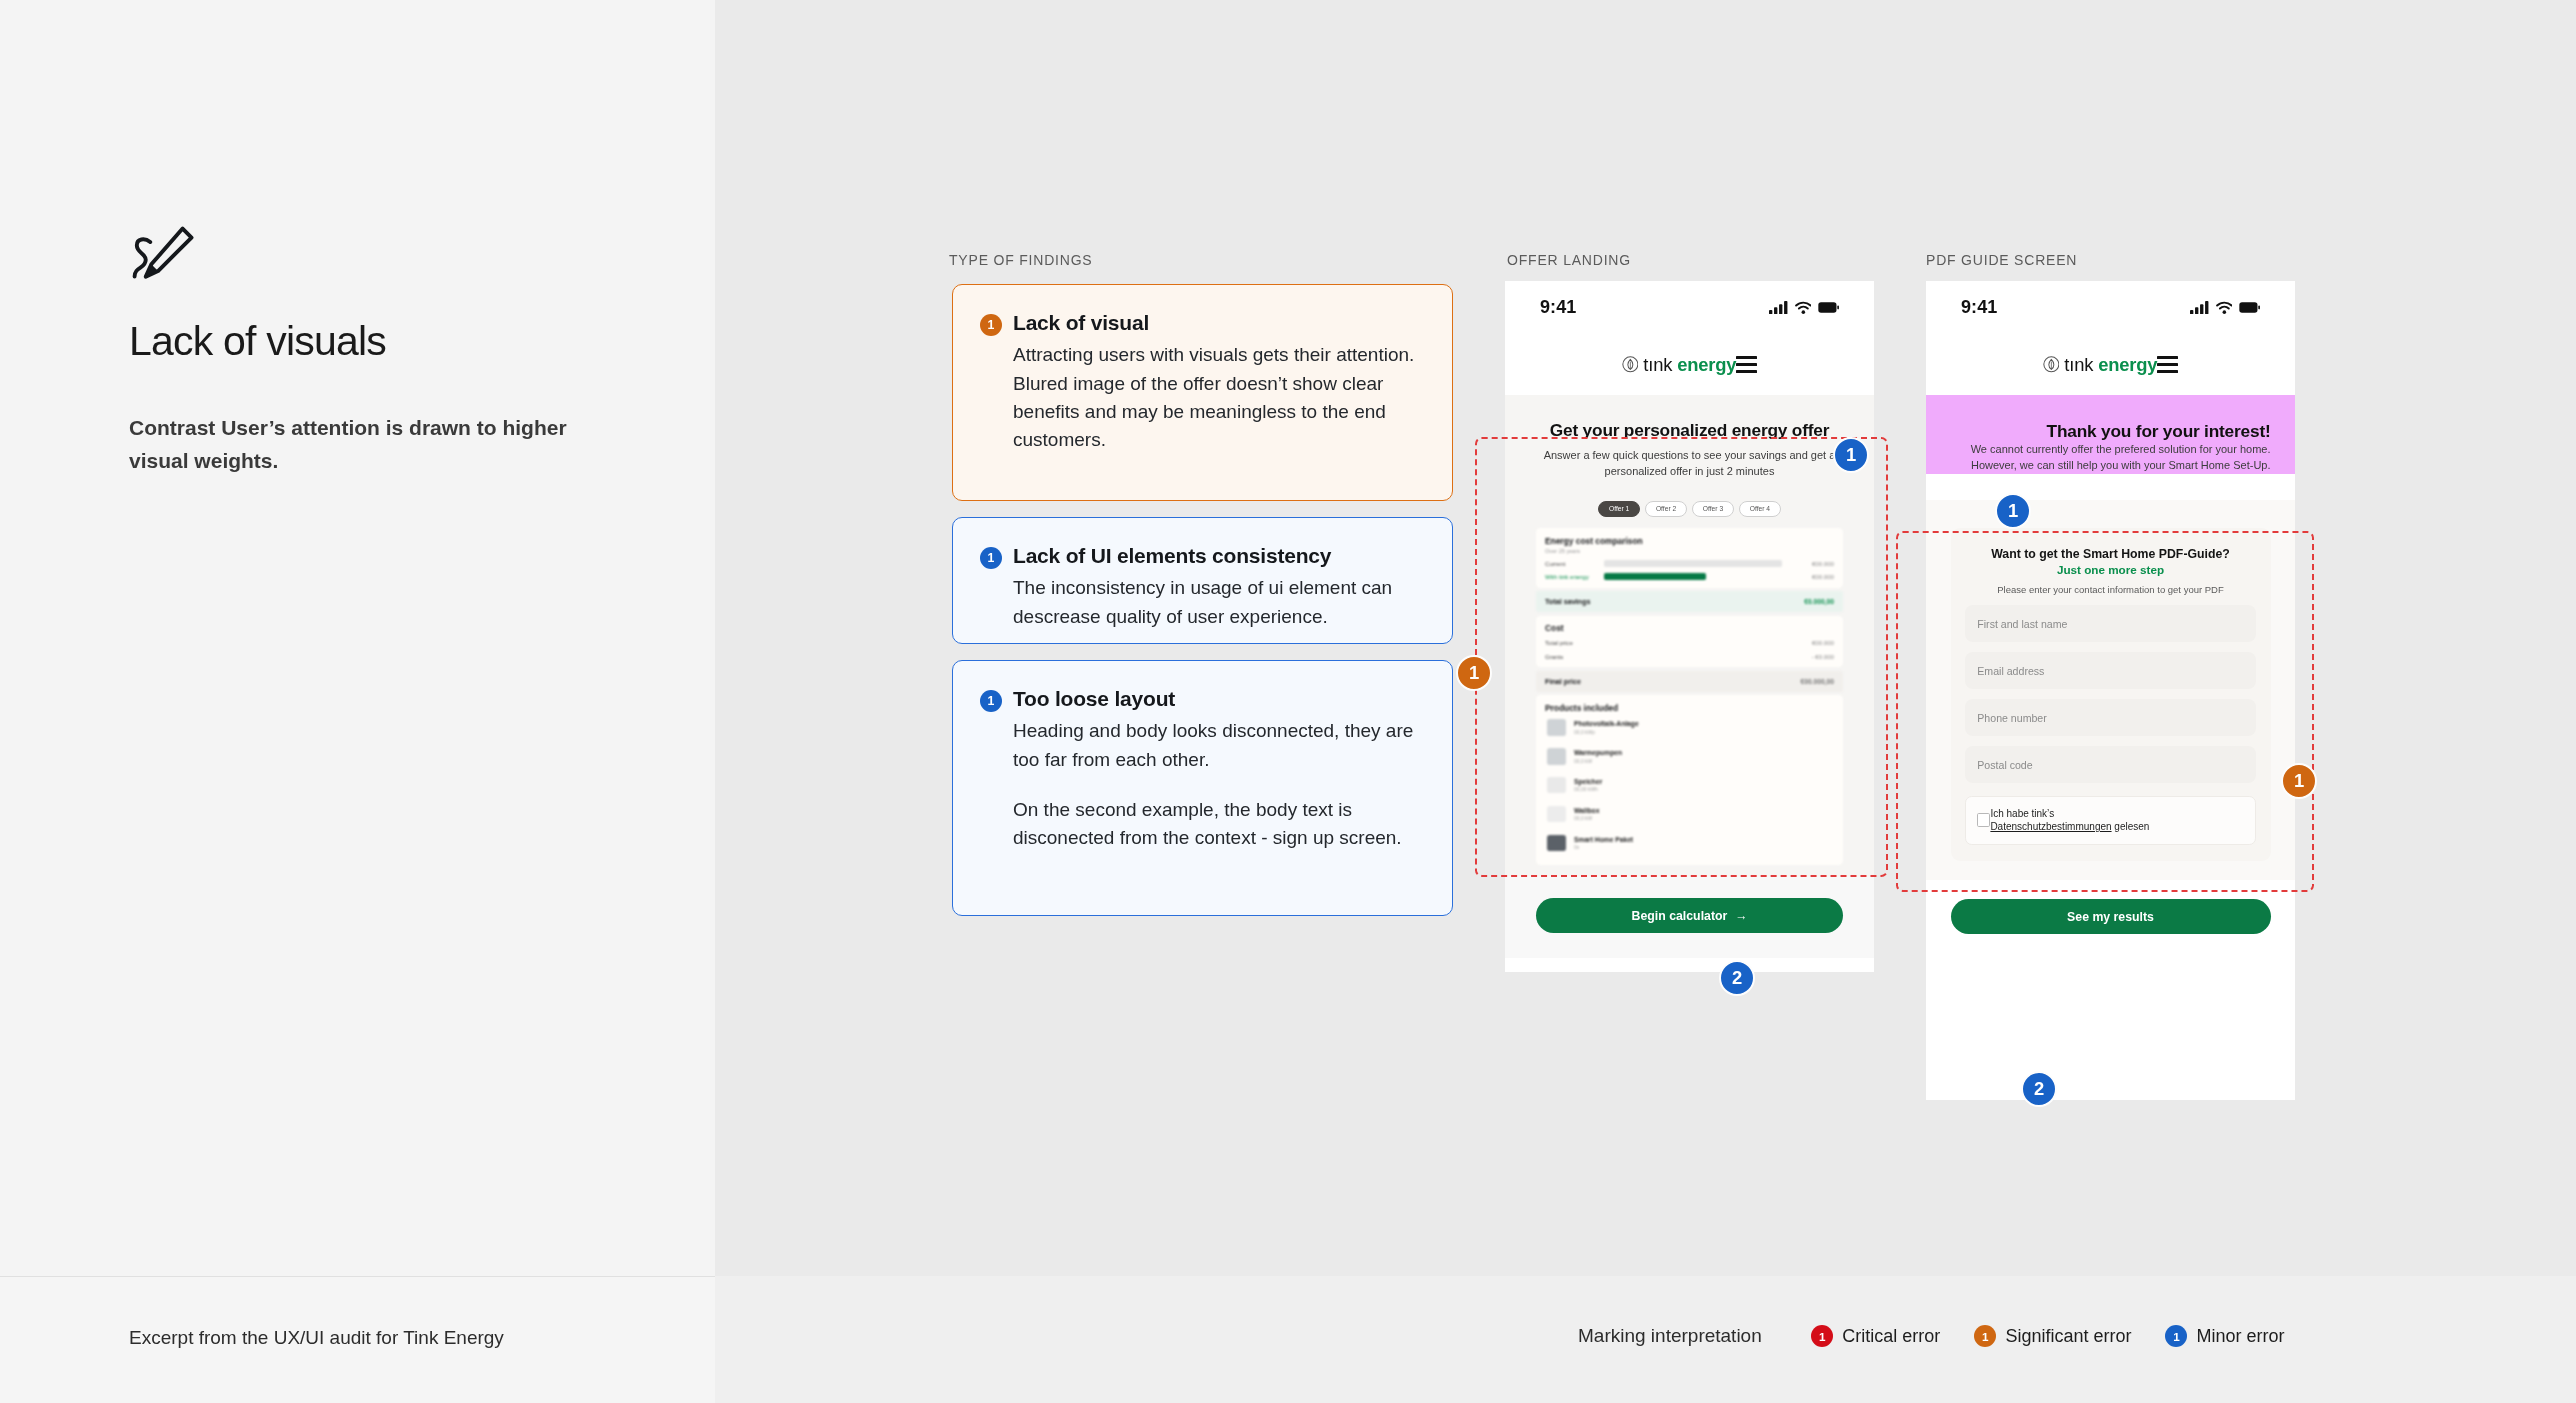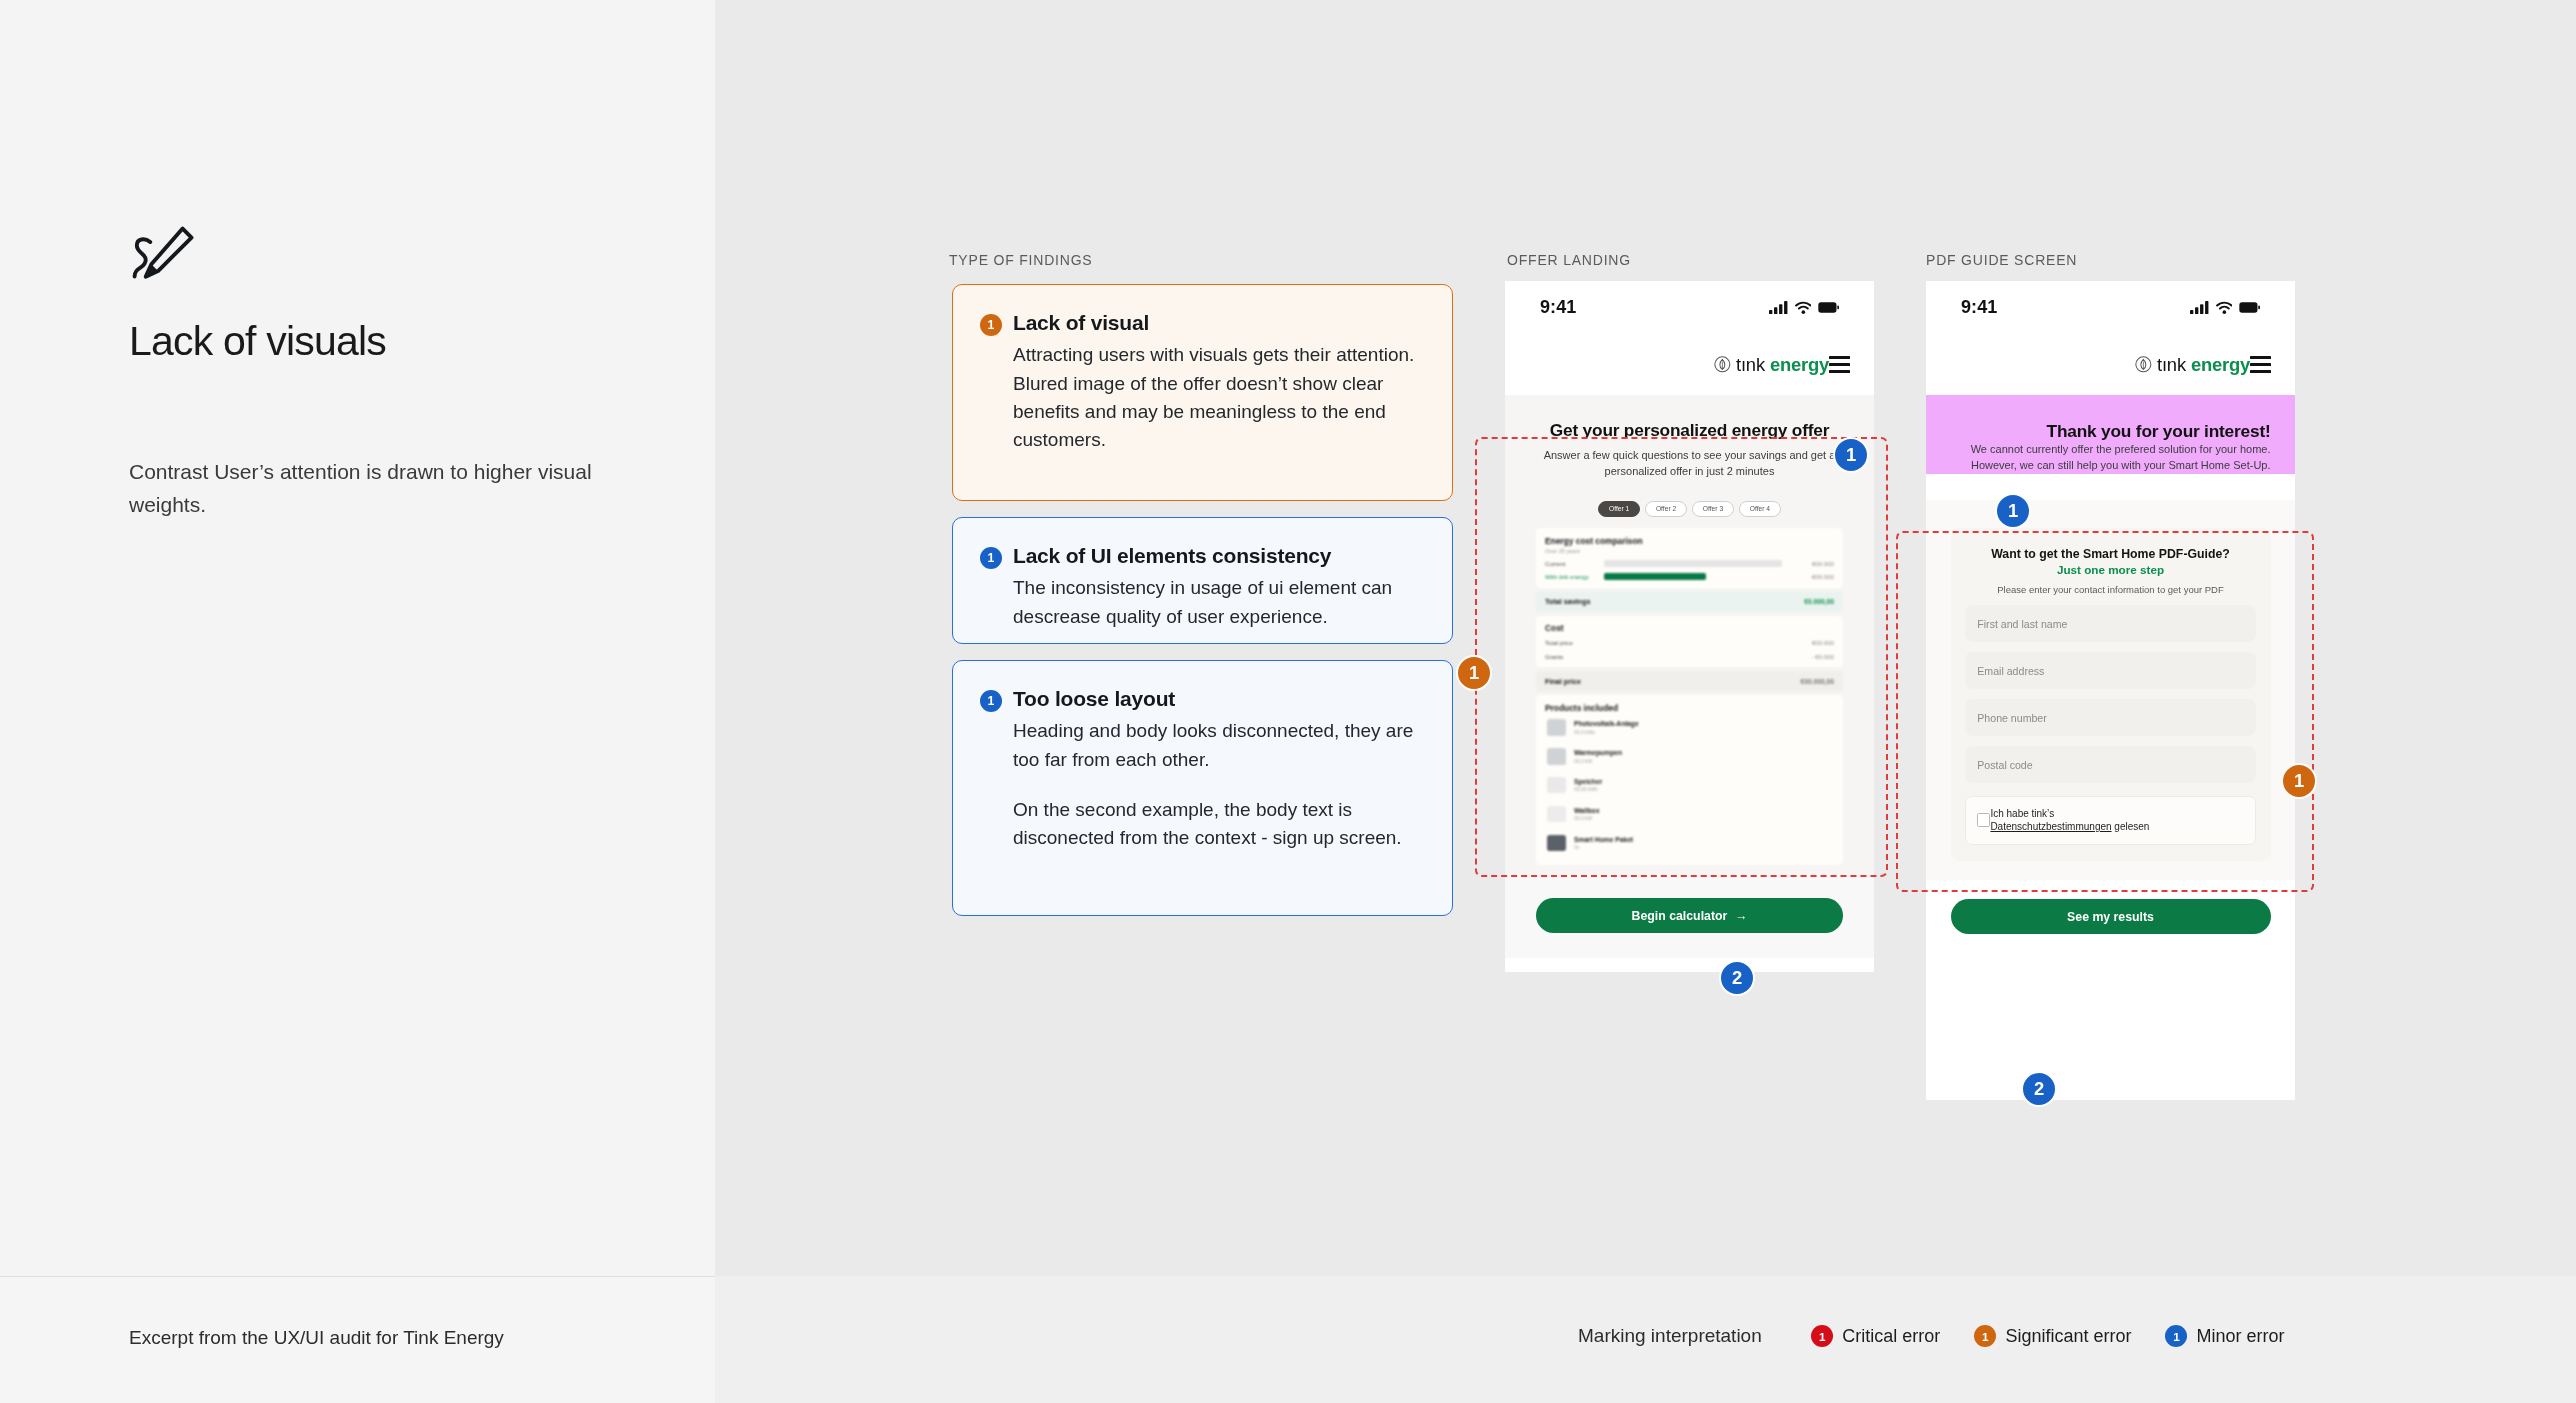--- a/index.html
+++ b/index.html
@@ -37,21 +37,21 @@
 
   
   #pencil-icon { position: absolute; left: 129px; top: 223px; width: 67px; height: 67px; }
   #page-title {
     position: absolute; left: 129px; top: 318px;
     font-size: 41px; font-weight: 400; color: #1a1a1a;
     letter-spacing: -0.8px; white-space: nowrap;
   }
   #page-subtitle {
     position: absolute; left: 129px; top: 412px; width: 490px;
-    font-size: 21px; line-height: 1.55; color: #3a3a3a; font-weight: 400; margin-top: 44px;
+    font-size: 21px; line-height: 1.55; color: #3a3a3a; font-weight: 700;
   }
 
   
   .col-label {
     position: absolute;
     font-size: 14px; letter-spacing: 0.8px; color: #5b5b5b;
     text-transform: uppercase; white-space: nowrap;
   }
   #label-findings { left: 949px; top: 252px; }
   #label-offer    { left: 1507px; top: 252px; }
@@ -102,21 +102,21 @@
 
   .status-bar {
     height: 53px; display: flex; align-items: center;
     justify-content: space-between; padding: 0 35px;
   }
   .status-time { font-size: 18px; font-weight: 700; color: #111; letter-spacing: 0.1px; }
   .status-icons { display: flex; align-items: center; gap: 6.7px; }
 
   .brand-bar {
     height: 61px; display: flex; align-items: center;
-    justify-content: flex-end; padding: 0 24px;
+    justify-content: center; padding: 0 31px;
   }
   .brand-logo { display: flex; align-items: center; gap: 5px; }
   .brand-tink { font-size: 18.4px; color: #141414; font-weight: 400; letter-spacing: -0.2px; }
   .brand-energy { font-size: 18.4px; color: #0a8f4d; font-weight: 700; letter-spacing: -0.2px; }
   .hamburger { display: flex; flex-direction: column; gap: 3.9px; }
   .hamburger span { display: block; width: 21px; height: 2.8px; background: #111; border-radius: 0.6px; }
 
   
   .offer-body { background: #f6f5f3; padding: 0 0 11px 0; }
   .offer-heading {

